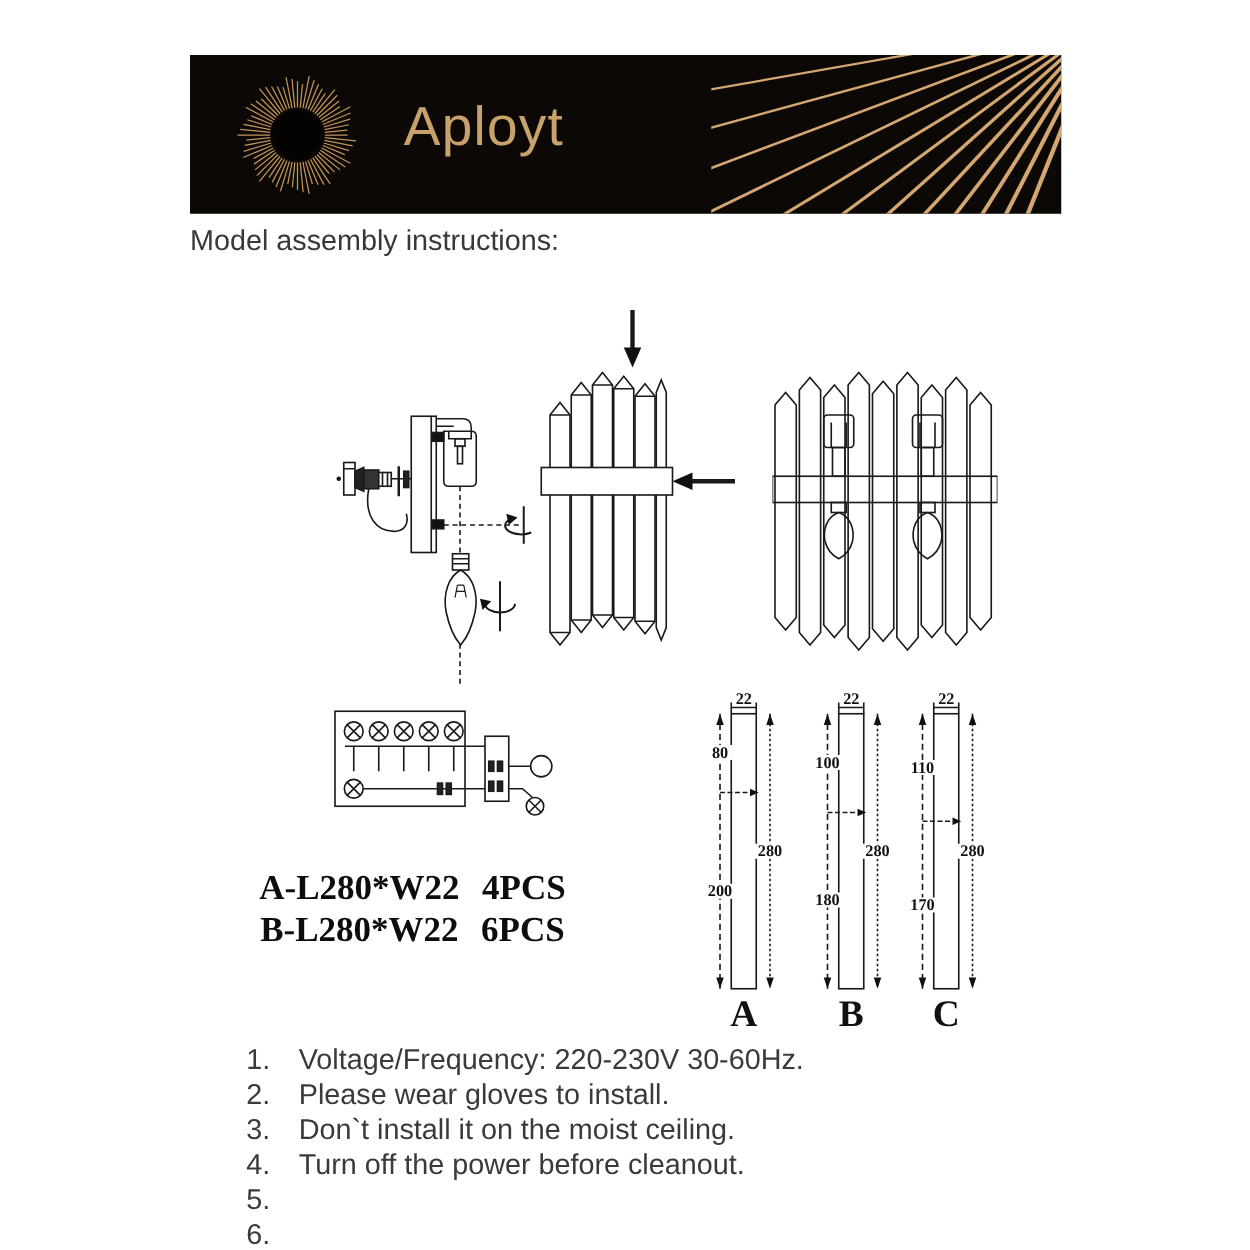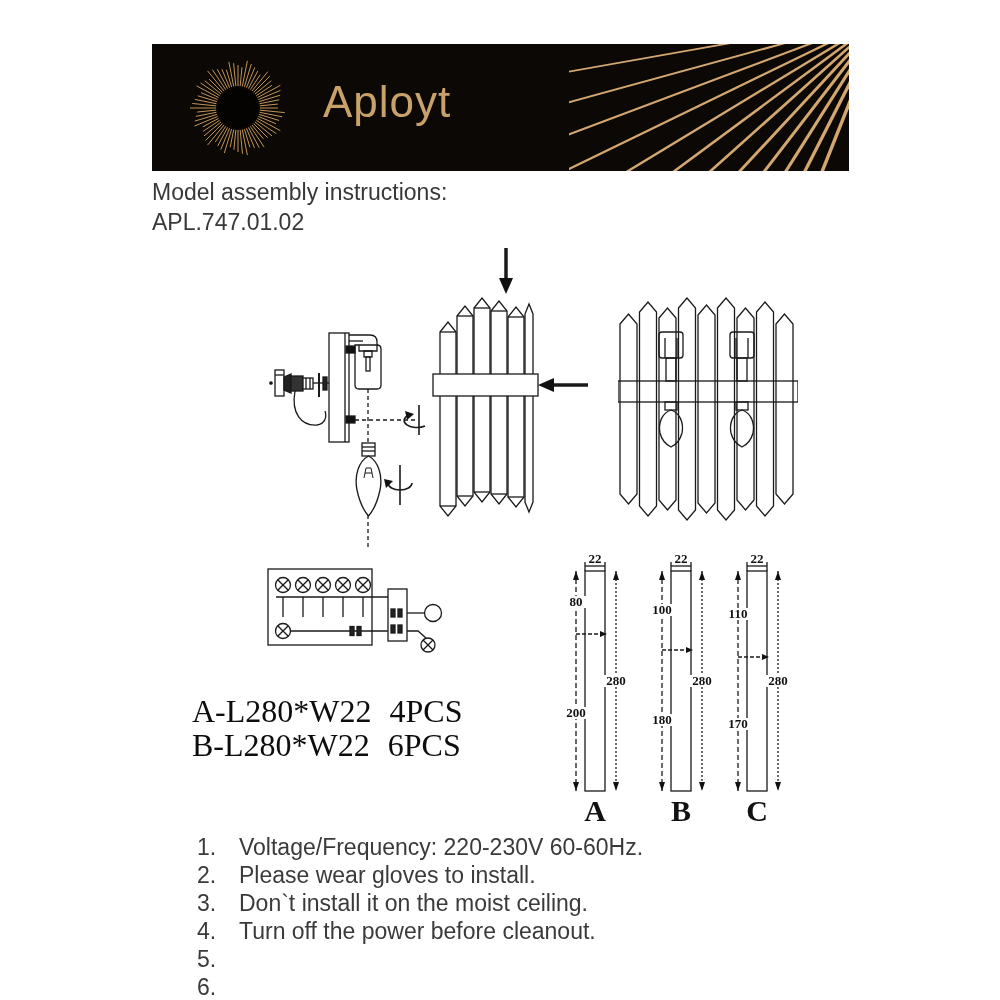--- a/index.html
+++ b/index.html
@@ -5,22 +5,22 @@
   html,body{margin:0;padding:0;background:#fff;}
   body{width:1000px;height:1000px;position:relative;font-family:"Liberation Sans",sans-serif;overflow:hidden;}
   .abs{position:absolute;}
   .sheet{position:absolute;left:152px;top:0;width:697px;height:1000px;background:#fff;margin-top:44px;}
   .header{position:absolute;left:0;top:0;width:697px;height:127px;background:#0b0805;overflow:hidden;}
   .brand{position:absolute;left:171px;top:33px;font-size:44px;letter-spacing:1px;color:#c9a26b;font-weight:400;}
   .title-block{position:absolute;left:0;top:133px;width:697px;color:#383838;}
   .title-line{font-size:23px;line-height:30px;}
   svg{display:block;}
   .drawing{stroke:#1a1a1a;fill:none;stroke-width:1.3px;}
-  .parts{position:absolute;left:40px;top:650px;width:276px;text-align:left;
-         font-family:"Liberation Serif",serif;font-weight:normal;font-size:32px;line-height:34px;color:#0d0d0d;}
+  .parts{position:absolute;left:40px;top:650px;width:276px;text-align:center;
+         font-family:"Liberation Serif",serif;font-weight:bold;font-size:28px;line-height:34px;color:#0d0d0d;}
   .parts .qty{margin-left:18px;}
   .dim text{font-family:"Liberation Serif",serif;font-weight:bold;font-size:13px;fill:#111;text-anchor:middle;}
   .dim .dimletter{font-size:30px;}
   .instructions{position:absolute;left:45px;top:790px;width:640px;color:#3a3a3a;font-size:23px;}
   .instr-row{display:flex;height:28px;align-items:baseline;}
   .instr-num{width:42px;flex:none;}
 </style>
 </head>
 <body>
 
@@ -110,21 +110,20 @@
           <line x1="290.5941934439493" y1="3.691585734207628" x2="52.63757952245493" y2="312.684546642732" stroke-width="3.00"></line>
           <line x1="293.62590602440696" y1="5.810473328874252" x2="85.22848976237466" y2="335.46258828539817" stroke-width="3.15"></line>
           <line x1="296.84038001041813" y1="7.640260967534715" x2="119.78408511199493" y2="355.1328054009982" stroke-width="3.30"></line>
           <line x1="300.21012970904684" y1="9.16530286136225" x2="156.00889437225334" y2="371.52700575964417" stroke-width="3.45"></line>
         </g>
     </svg>
   </div>
 
   <div class="title-block">
     <div class="title-line">Model assembly instructions:</div>
-    <div class="title-line">APL.747.01.02</div>
   </div>
 
   <svg class="abs" style="left:115px;top:263px" width="175" height="245" viewBox="0 0 175 245">
     <g class="drawing">
       <rect x="62" y="26" width="20" height="109" fill="#fff"></rect>
       <line x1="78" y1="26" x2="78" y2="135"></line>
       <path d="M82,28 L103,28 Q110,28 110,35 L110,38"></path>
       <path d="M82,34 L96,34"></path>
       <path d="M88,38 L88,78 Q88,82 92,82 L110,82 Q114,82 114,78 L114,42 Q114,38 110,38 Z" fill="#fff"></path>
       <path d="M92,38 L92,44 L110,44 L110,38"></path>
@@ -348,21 +347,21 @@
     <rect x="4" y="169" width="20" height="12" fill="#fff"></rect>
       <text x="14" y="179">170</text>
     <rect x="42" y="126" width="24" height="12" fill="#fff"></rect>
       <text x="54" y="136">280</text>
     <text x="33" y="272" class="dimletter">C</text>
   </svg>
 
   <div class="instructions">
     <div class="instr-row">
         <span class="instr-num">1.</span>
-        <span>Voltage/Frequency: 220-230V 60-60Hz.</span>
+        <span>Voltage/Frequency: 220-230V 30-60Hz.</span>
       </div>
     <div class="instr-row">
         <span class="instr-num">2.</span>
         <span>Please wear gloves to install.</span>
       </div>
     <div class="instr-row">
         <span class="instr-num">3.</span>
         <span>Don`t install it on the moist ceiling.</span>
       </div>
     <div class="instr-row">

